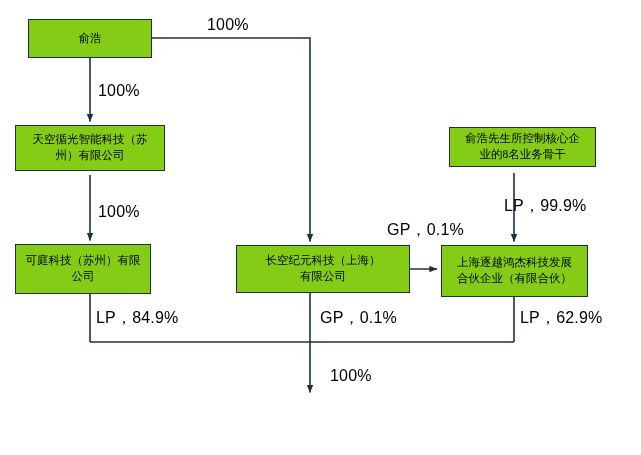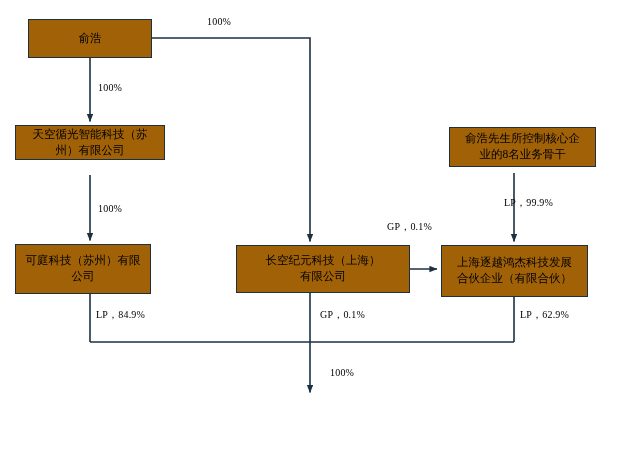--- a/index.html
+++ b/index.html
@@ -23,42 +23,42 @@
     left: 0;
     top: 0;
     width: 641px;
     height: 455px;
     pointer-events: none;
   }
   .node {
     position: absolute;
     box-sizing: border-box;
     border: 1.6px solid #1d3040;
-    background: #a16207;
+    background: #84cc16;
     display: flex;
     align-items: center;
     justify-content: center;
     text-align: center;
     color: #000000;
     font-size: 11.5px;
     line-height: 1.38;
     letter-spacing: 0px;
     padding: 2px 4px;
     font-family: "Liberation Serif", "DejaVu Serif", serif;
   }
   .node-label {
     display: block;
     width: 100%;
     white-space: pre-line;
   }
   .edge-label {
     position: absolute;
     color: #000000;
-    font-size: 10px;
-    font-family: Liberation Serif, serif;
+    font-size: 16px;
+    font-family: Liberation Sans, sans-serif;
     white-space: nowrap;
     letter-spacing: 0.2px;
   }
 </style>
 </head>
 <body>
 
 <div id="diagram">
 
   <svg id="edge-layer" viewBox="0 0 641 455" width="641" height="455" xmlns="http://www.w3.org/2000/svg">
@@ -84,21 +84,21 @@
 
     <path d="M90,342 L514,342" stroke="#1d3040" stroke-width="1.6" fill="none"></path>
 
     <path d="M310,293 L310,392.5" stroke="#1d3040" stroke-width="1.6" fill="none" marker-end="url(#arrowhead)"></path>
   </svg>
 
   <div class="node" style="left:28px; top:19px; width:124px; height:39px;">
     <span class="node-label">俞浩</span>
   </div>
 
-  <div class="node" style="left:15px; top:125px; width:150px; height:35px;">
+  <div class="node" style="left:15px; top:125px; width:150px; height:46px;">
     <span class="node-label">天空循光智能科技（苏
 州）有限公司</span>
   </div>
 
   <div class="node" style="left:15px; top:244px; width:136px; height:50px;">
     <span class="node-label">可庭科技（苏州）有限
 公司</span>
   </div>
 
   <div class="node" style="left:236px; top:245px; width:174px; height:48px;">

